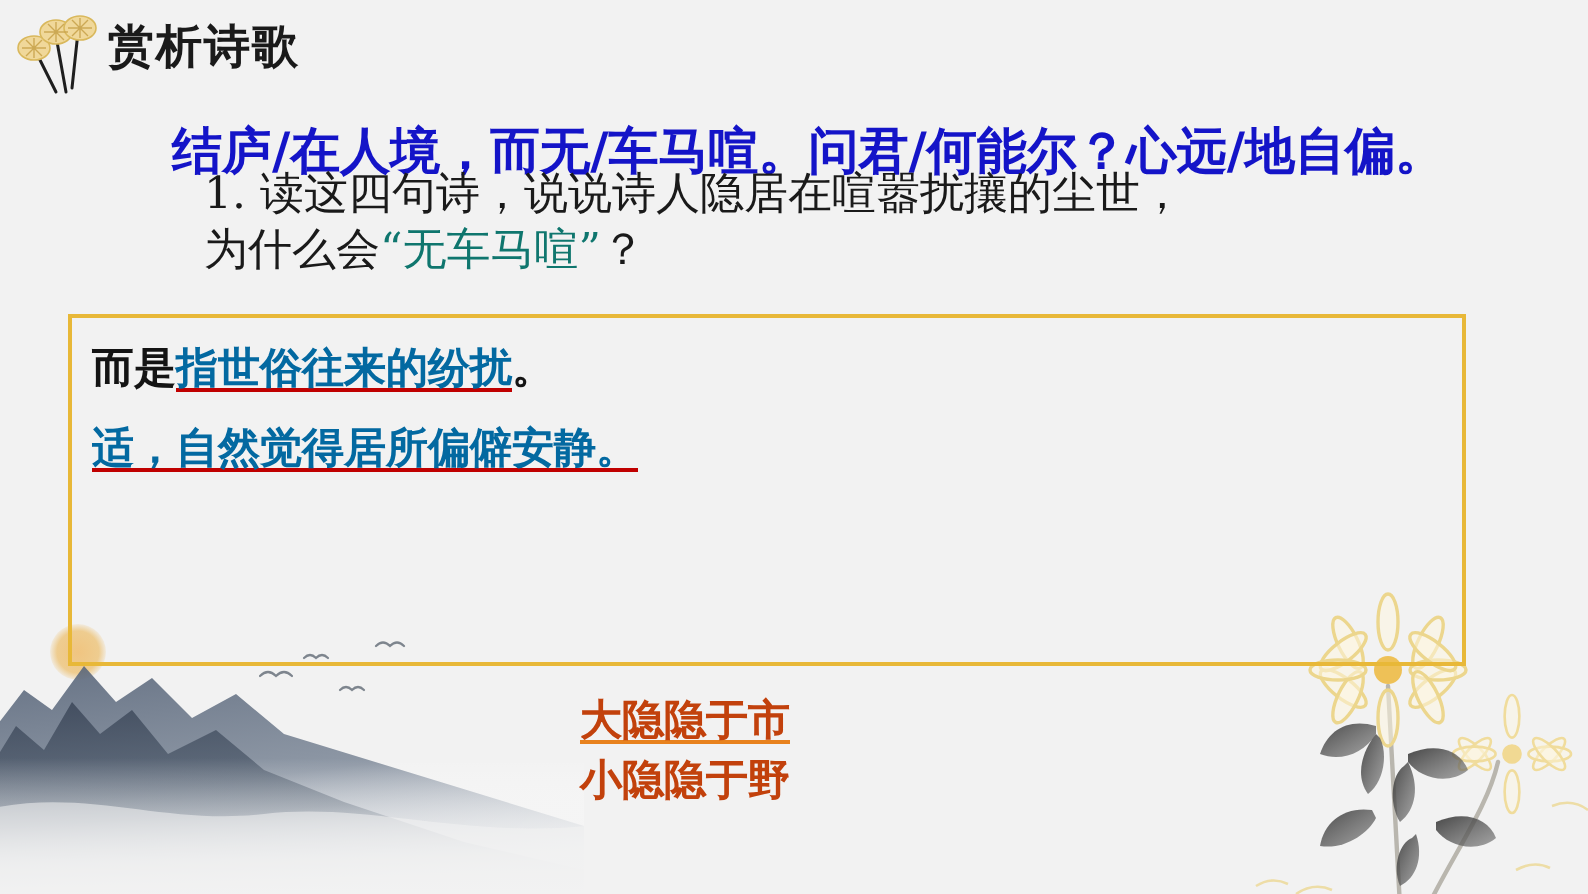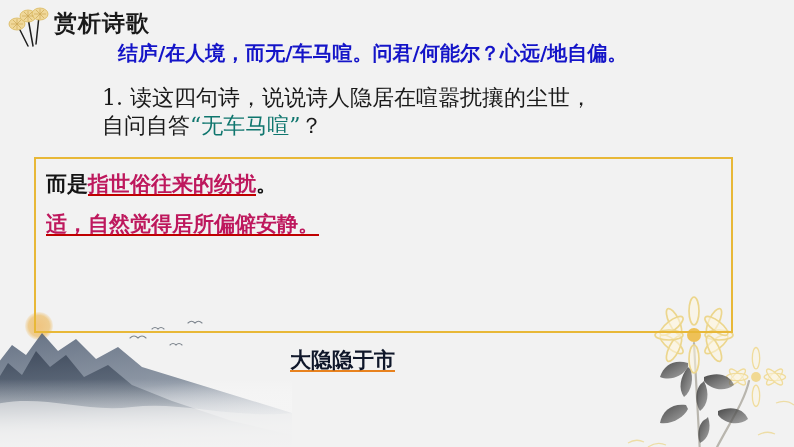--- a/index.html
+++ b/index.html
@@ -65,29 +65,28 @@
     color: #1a1a1a;
     letter-spacing: 1px;
     z-index: 4;
     font-family: "DejaVu Sans", sans-serif;
   }
 
   
   .poem-line {
     position: absolute;
     left: 86px;
-    top: 40px;
-    font-size: 20px;
+    top: 59px;
+    font-size: 25px;
     font-weight: bold;
     color: #1414c8;
     letter-spacing: 0px;
     white-space: nowrap;
     z-index: 4;
     font-family: "DejaVu Sans", sans-serif;
-    margin-left: 32px;
   }
 
   
   .question {
     position: absolute;
     left: 102px;
     top: 84px;
     z-index: 4;
     font-family: "DejaVu Serif", serif;
     color: #1a1a1a;
@@ -118,37 +117,37 @@
     font-family: "DejaVu Serif", serif;
     font-size: 21px;
     line-height: 40px;
     color: #141414;
     font-weight: bold;
     white-space: nowrap;
   }
   .ans-row { display: block; }
   .ans-indent { padding-left: 40px; }
   .ans-red {
-    color: #be185d;
+    color: #0369a1;
     text-decoration: underline;
     text-decoration-color: #c00000;
     text-underline-offset: 3px;
   }
 
   
   .motto {
     position: absolute;
     left: 290px;
     top: 345px;
     z-index: 4;
     font-family: "DejaVu Sans", sans-serif;
     font-weight: bold;
     font-size: 21px;
     line-height: 30px;
-    color: #0f172a;
+    color: #c2410c;
     white-space: nowrap;
   }
   .motto-row { display: block; }
   .motto-row.underlined {
     text-decoration: underline;
     text-decoration-color: #e8821e;
     text-underline-offset: 3px;
   }
 </style>
 </head>
@@ -278,35 +277,36 @@
     </g>
   </svg>
 
   <div class="title">赏析诗歌</div>
 
   <div class="poem-line">结庐/在人境，而无/车马喧。问君/何能尔？心远/地自偏。</div>
 
   <div class="question">
     <span class="q-row">1. 读这四句诗，说说诗人隐居在喧嚣扰攘的尘世，</span>
     <span class="q-row">
-      <span>自问自答</span><span class="q-red">“无车马喧”</span><span>？</span>
+      <span>为什么会</span><span class="q-red">“无车马喧”</span><span>？</span>
     </span>
   </div>
 
   <div class="answer-box">
     <div class="answer-inner">
 
       <span class="ans-row">
         <span>而是</span><span class="ans-red">指世俗往来的纷扰</span><span>。</span>
       </span>
 
 
       <span class="ans-row">
         <span class="ans-red">适，自然觉得居所偏僻安静。</span>
       </span>
     </div>
   </div>
 
   <div class="motto">
     <span class="motto-row underlined">大隐隐于市</span>
+    <span class="motto-row">小隐隐于野</span>
   </div>
 
 </div>
 
 </body></html>

